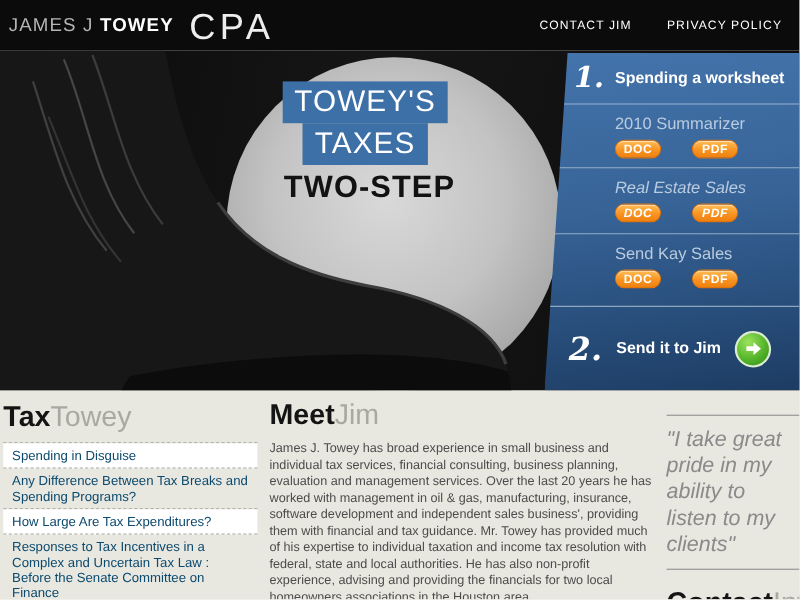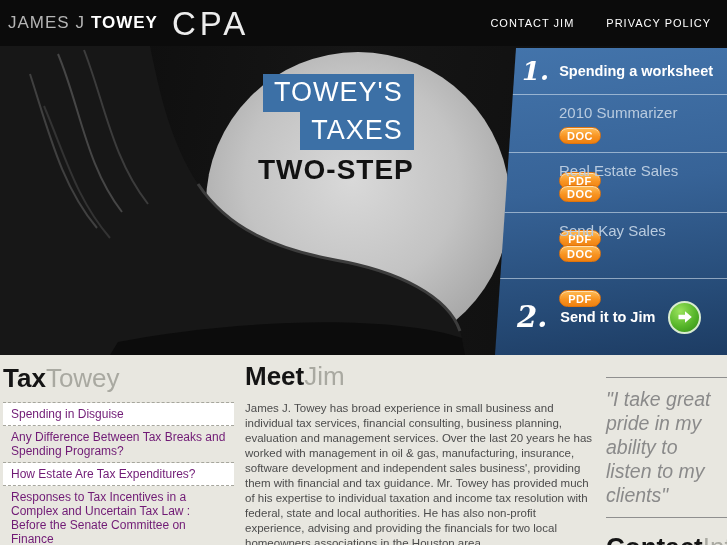--- a/index.html
+++ b/index.html
@@ -15,35 +15,35 @@
   .logo-cpa{color:#ededed;font-size:33px;font-weight:200;letter-spacing:4px;margin-left:14px;line-height:1;}
   .nav{display:flex;gap:32px;}
   .nav a{color:#ffffff;font-size:11px;letter-spacing:1px;text-decoration:none;cursor:pointer;}
 
   
   .hero{position:absolute;top:46px;left:0;width:727px;height:309px;overflow:hidden;
     background:linear-gradient(100deg,#0a0a0a 0%,#161616 45%,#0b0b0b 100%);}
   .spotlight{position:absolute;left:206px;top:6px;width:304px;height:304px;border-radius:50%;
     background:radial-gradient(circle at 48% 42%,#d9d9d9 0%,#c3c3c3 45%,#a7a7a7 75%,#818181 100%);}
   .boot{position:absolute;left:0;top:0;z-index:2;}
-  .hero-title{position:absolute;left:250px;top:28px;z-index:3;display:flex;flex-direction:column;align-items:flex-end;}
+  .hero-title{position:absolute;left:250px;top:28px;z-index:3;display:flex;flex-direction:column;align-items:center;}
   .ht-box{background:#3c70a6;color:#ffffff;font-size:27px;line-height:1;padding:5px 11px 6px;letter-spacing:1px;}
   .ht-dark{color:#121212;font-weight:bold;font-size:28px;letter-spacing:1px;margin:4px 0 0 8px;}
 
   
   .panel{position:absolute;left:495px;top:2px;width:232px;height:307px;z-index:4;box-sizing:border-box;
     background:linear-gradient(173deg,#4374ab 0%,#376397 45%,#264b77 80%,#1d3c63 100%);
     clip-path:polygon(21px 0,232px 0,232px 307px,0 307px);}
   .step1{height:46px;display:flex;align-items:center;padding-left:27px;gap:10px;box-sizing:border-box;}
   .step-num{font-family:"DejaVu Serif",serif;font-style:italic;font-weight:bold;color:#fff;font-size:26px;line-height:1;}
   .step-label{color:#fff;font-weight:bold;font-size:14.5px;}
   .ws{box-sizing:border-box;border-top:1px solid rgba(226,236,246,0.55);padding:9px 0 0 64px;}
-  .ws1{height:58px;}.ws2{height:60px;}.ws3{height:66px;}
+  .ws1{height:58px;}.ws2{height:60px;font-style:italic;}.ws3{height:66px;}
   .ws-name{color:#b9cbdf;font-size:15px;}
-  .ws-btns{margin-top:6px;display:flex;gap:28px;flex-direction:column;}
+  .ws-btns{margin-top:6px;display:flex;gap:28px;}
   .btn{width:42px;height:17px;border-radius:9px;border:1px solid #e0740c;box-sizing:border-box;
     background:linear-gradient(#ffbd57,#f89422 55%,#ef8110);
     color:#fff;font-size:11px;font-weight:bold;display:flex;align-items:center;justify-content:center;
     letter-spacing:.5px;box-shadow:inset 0 1px 0 rgba(255,255,255,.55);cursor:pointer;}
   .step2{border-top:1px solid rgba(226,236,246,0.55);height:77px;display:flex;align-items:center;
     padding-left:22px;gap:13px;box-sizing:border-box;}
   .step2 .step-num{font-size:29px;}
   .arrow-btn{width:33px;height:33px;border-radius:50%;box-sizing:border-box;border:2px solid #d9ecd0;
     background:radial-gradient(circle at 35% 28%,#9ae35c 0%,#56b52a 55%,#2f8a14 100%);
     display:flex;align-items:center;justify-content:center;cursor:pointer;}
@@ -51,21 +51,21 @@
   
   .bottom{position:absolute;top:355px;left:0;width:727px;height:190px;background:#e8e7e0;overflow:hidden;}
   .heading{font-size:26px;line-height:30px;}
   .hb{color:#141414;font-weight:bold;}
   .hl{color:#a9a9a1;font-weight:400;}
 
   .col-news{position:absolute;left:3px;top:8px;width:231px;}
   .news-list{margin-top:9px;border-top:1px dashed #a6a69d;}
   .news-item{border-bottom:1px dashed #a6a69d;padding:4px 8px;}
   .news-item.alt{background:#ffffff;}
-  .news-item a{color:#701a75;font-size:12px;line-height:14px;text-decoration:none;cursor:pointer;display:block;}
+  .news-item a{color:#0c4a6e;font-size:12px;line-height:14px;text-decoration:none;cursor:pointer;display:block;}
 
   .col-meet{position:absolute;left:245px;top:6px;width:351px;}
   .col-meet p{font-size:11.5px;line-height:15px;color:#4c4c4c;margin:10px 0 0;}
 
   .col-quote{position:absolute;left:606px;top:0;width:121px;}
   .qline{border:none;border-top:1px solid #8f8f8f;margin:0;}
   .q1{margin-top:22px;}
   .quote{margin:9px 0 10px;font-size:19.5px;line-height:24px;font-style:italic;color:#8a8a8a;}
   .contact-heading{margin-top:14px;}
 </style>
@@ -150,21 +150,21 @@
     <div class="col-news">
       <div class="heading"><span class="hb">Tax</span><span class="hl">Towey</span></div>
       <div class="news-list">
         <div class="news-item alt">
           <a>Spending in Disguise</a>
         </div>
         <div class="news-item">
           <a>Any Difference Between Tax Breaks and Spending Programs?</a>
         </div>
         <div class="news-item alt">
-          <a>How Estate Are Tax Expenditures?</a>
+          <a>How Large Are Tax Expenditures?</a>
         </div>
         <div class="news-item">
           <a>Responses to Tax Incentives in a Complex and Uncertain Tax Law : Before the Senate Committee on Finance</a>
         </div>
       </div>
     </div>
 
     <div class="col-meet">
       <div class="heading"><span class="hb">Meet</span><span class="hl">Jim</span></div>
       <p>James J. Towey has broad experience in small business and individual tax services, financial consulting, business planning, evaluation and management services. Over the last 20 years he has worked with management in oil &amp; gas, manufacturing, insurance, software development and independent sales business', providing them with financial and tax guidance. Mr. Towey has provided much of his expertise to individual taxation and income tax resolution with federal, state and local authorities. He has also non-profit experience, advising and providing the financials for two local homeowners associations in the Houston area.</p>

